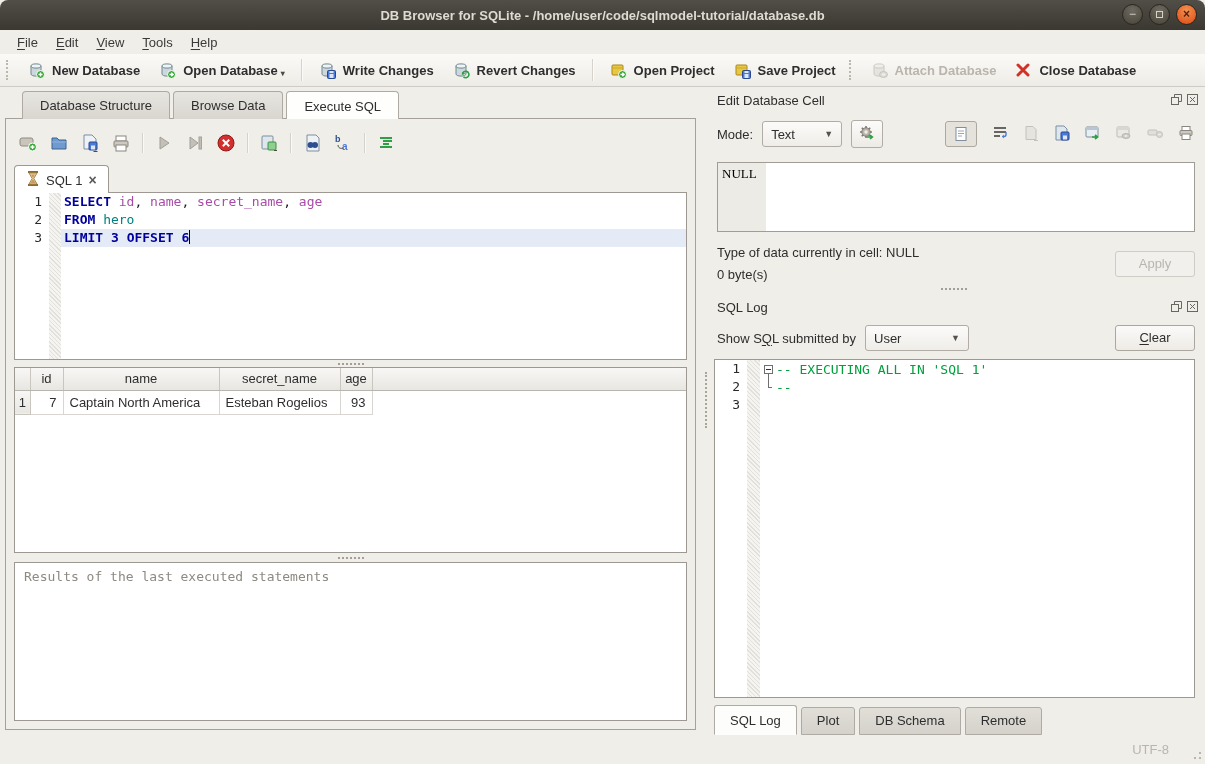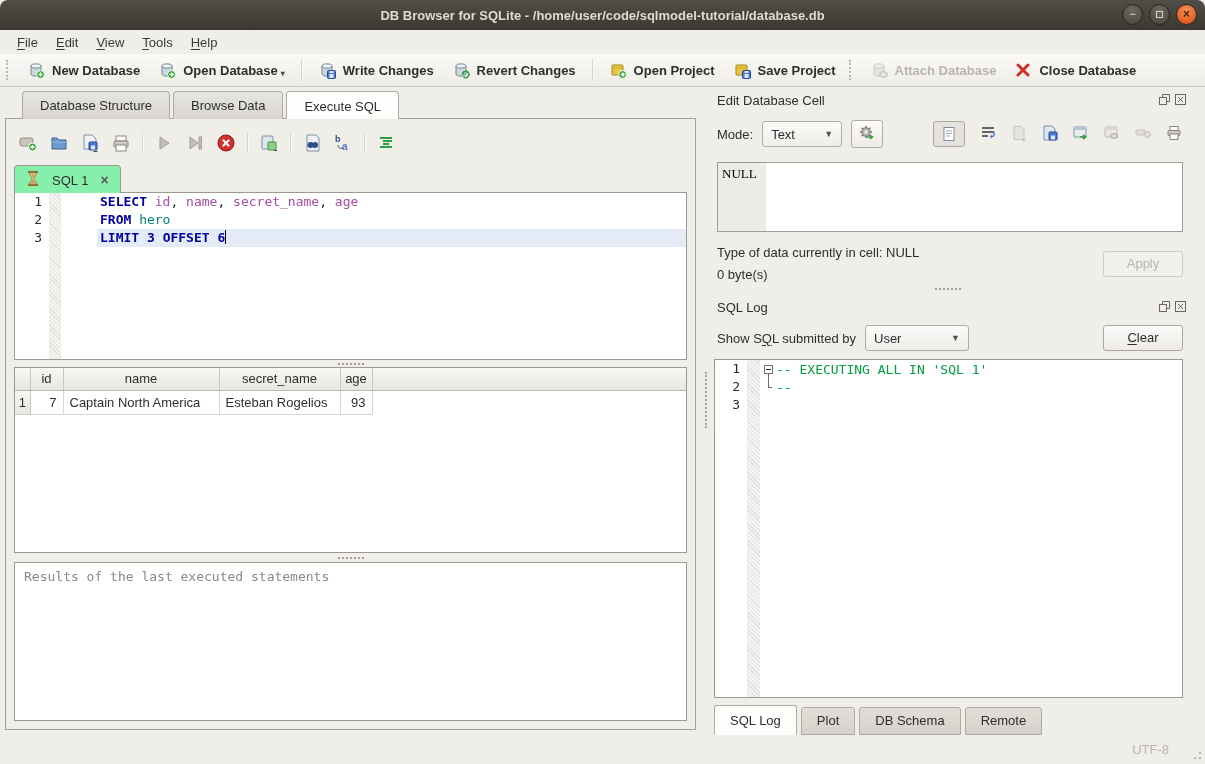--- a/index.html
+++ b/index.html
@@ -45,30 +45,30 @@
     border:1px solid #aeaaa3; border-bottom:none; border-radius:4px 4px 0 0; margin-right:3px; color:#2e2e2e; }
   .main-tab.active { background:#fefefd; padding-top:7px; }
   .tab-frame { flex:1; margin:-1px 9px 5px 5px; border:1px solid #a5a19a; background:#f0eee9;
     padding:7px 8px 8px; display:flex; flex-direction:column; }
 
   .sql-toolbar { display:flex; align-items:center; gap:11px; padding:7px 4px 12px; }
   .sqltb-btn { width:20px; height:20px; position:relative; }
   .sqltb-sep { width:1px; height:20px; background:#d5d2cb; box-shadow:1px 0 0 #faf9f6; }
 
   .subtabs { display:flex; position:relative; z-index:2; }
-  .subtab { display:flex; align-items:center; gap:12px; padding:5px 11px 4px;
-    background:#86efac; border:1px solid #9d9992; border-bottom:none; border-radius:4px 4px 0 0; }
+  .subtab { display:flex; align-items:center; gap:6px; padding:5px 11px 4px;
+    background:#ffffff; border:1px solid #9d9992; border-bottom:none; border-radius:4px 4px 0 0; }
   .subtab .close-x { color:#5a5a5a; font-weight:bold; font-size:14px; line-height:12px; }
 
   .editor { height:168px; border:1px solid #9d9992; background:#fff; display:flex;
     font-family:"DejaVu Sans Mono", monospace; font-size:13px; margin-top:-1px; }
   .ed-nums { width:34px; background:#fff; }
   .ed-num { height:18px; line-height:18px; padding-right:7px; text-align:right; color:#2a2a2a; }
   .ed-fold { width:12px; background:repeating-linear-gradient(45deg,#e2e0db 0 1px,#f5f4f1 1px 3px); }
-  .ed-code { flex:1;padding-left:36px; }
+  .ed-code { flex:1; }
   .code-line { height:18px; line-height:18px; white-space:pre; padding-left:3px; }
   .code-line.current { background:#e4ebf6; }
   .tk-kw { color:#00009c; font-weight:bold; }
   .tk-idf { color:#a84ca8; }
   .tk-tbl { color:#00807e; }
   .tk-num { color:#00009c; font-weight:bold; }
   .tk-pl { color:#1a1a1a; }
   .caret { display:inline-block; width:1px; height:14px; background:#000; vertical-align:-2px; }
 
   .splitter-h { height:7px; display:flex; justify-content:center; align-items:center; }
@@ -82,21 +82,21 @@
   .results-grid td.rownum { background:linear-gradient(#f8f7f5,#e8e6e1); border-right:1px solid #c9c6c0;
     border-bottom:1px solid #c9c6c0; text-align:center; padding:0 2px; }
   .results-grid th.filler, .results-grid td.filler { border-right:none; background:#fff; border-bottom:none; }
   .results-grid th.filler { background:linear-gradient(#f8f7f5,#e8e6e1); border-bottom:1px solid #b9b6b0; }
   td.num-cell { text-align:right; }
 
   .msg-pane { flex:1; border:1px solid #9d9992; background:#fff; color:#8d8983;
     font-family:"DejaVu Sans Mono", monospace; font-size:13px; padding:6px 9px; }
 
   
-  .dock { width:500px; display:flex; flex-direction:column; padding:2px 17px 0 3px; position:relative; }
+  .dock { width:500px; display:flex; flex-direction:column; padding:2px 5px 0 3px; position:relative; }
   .dock::before { content:""; position:absolute; left:0; top:285px; height:56px; border-left:2px dotted #a8a49d; }
   .dock-header { display:flex; align-items:center; height:22px; padding:0 2px 0 9px; }
   .dock-title { flex:1; color:#2e2e2e; }
   .dock-icons { display:flex; gap:5px; align-items:center; }
 
   .mode-row { display:flex; align-items:center; margin:9px 2px 0 9px; gap:9px; }
   .selectbox { height:26px; border:1px solid #b1ada6; border-radius:3px;
     background:linear-gradient(#fcfbfa,#efede8); display:flex; align-items:center; padding:0 8px; }
   .selectbox .arrow { margin-left:auto; color:#55524c; font-size:9px; padding-left:10px; }
   .icon-btn { width:32px; height:28px; border:1px solid #b1ada6; border-radius:3px;

